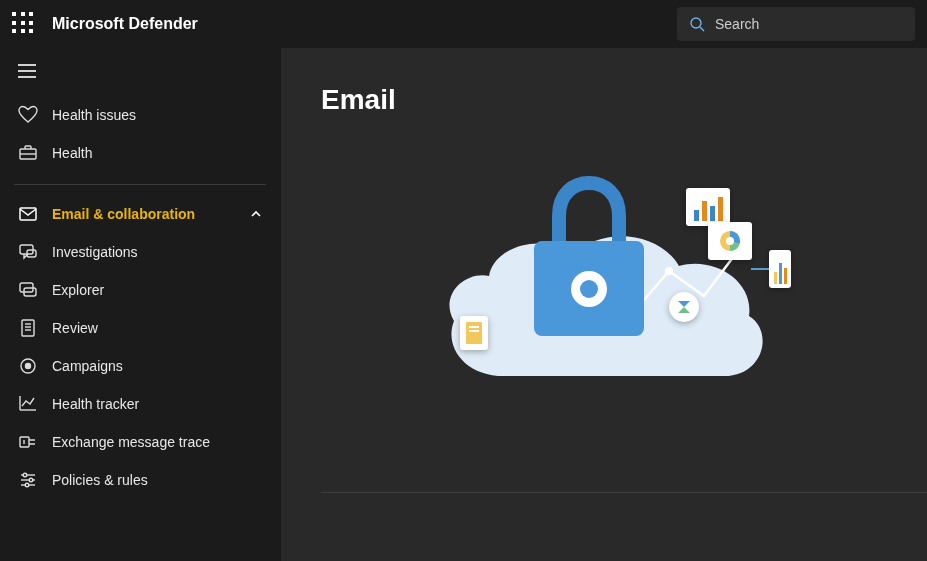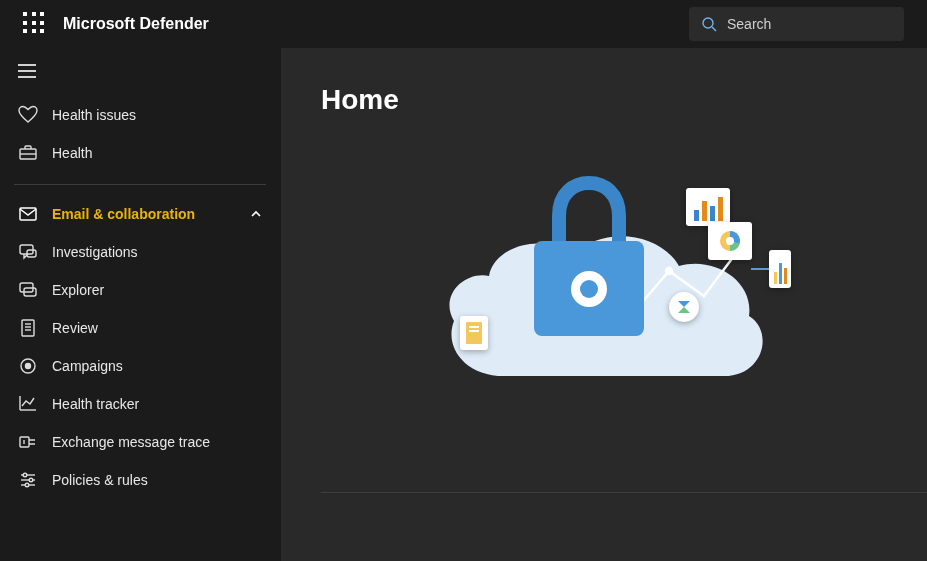--- a/index.html
+++ b/index.html
@@ -13,21 +13,21 @@
       height: 561px;
       background: #1b1b1b;
       color: #ffffff;
       overflow: hidden;
     }
     .header {
       height: 48px;
       background: #1b1b1b;
       display: flex;
       align-items: center;
-      padding: 0 23px;
+      padding: 0 12px;
     }
     .waffle {
       width: 24px;
       height: 24px;
       display: grid;
       grid-template-columns: repeat(3, 1fr);
       grid-template-rows: repeat(3, 1fr);
       gap: 2px;
       margin-right: 16px;
       cursor: pointer;
@@ -39,21 +39,21 @@
     }
     .app-title {
       font-size: 16px;
       font-weight: 600;
       flex-shrink: 0;
     }
     .header-spacer {
       flex: 1;
     }
     .search-box {
-      width: 215px;
+      width: 238px;
       height: 34px;
       background: #2b2b2b;
       border-radius: 4px;
       display: flex;
       align-items: center;
       padding: 0 12px;
       gap: 10px;
       justify-content: center;
     }
     .search-icon-svg {
@@ -389,21 +389,21 @@
             <line x1="3" y1="15" x2="17" y2="15"></line>
             <circle cx="9" cy="15" r="1.8" fill="#1b1b1b"></circle>
           </svg>
         </span>
         <span class="nav-label">Policies &amp; rules</span>
       </div>
     </div>
   </nav>
 
   <main class="main">
-    <h1 class="page-title">Home</h1>
+    <h1 class="page-title">Email</h1>
 
     <div class="hero">
       <svg class="cloud" viewBox="0 0 340 160">
         <path fill="#dfecf7" d="M70 150 
           C 30 150 10 120 20 95 
           C 5 70 30 45 55 50 
           C 60 20 110 5 140 30 
           C 165 0 225 5 245 40 
           C 280 30 320 55 315 90 
           C 340 105 330 150 290 150 Z"></path>

